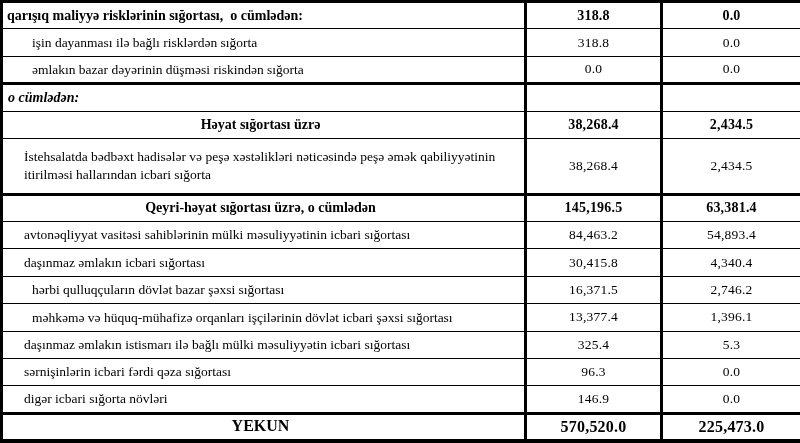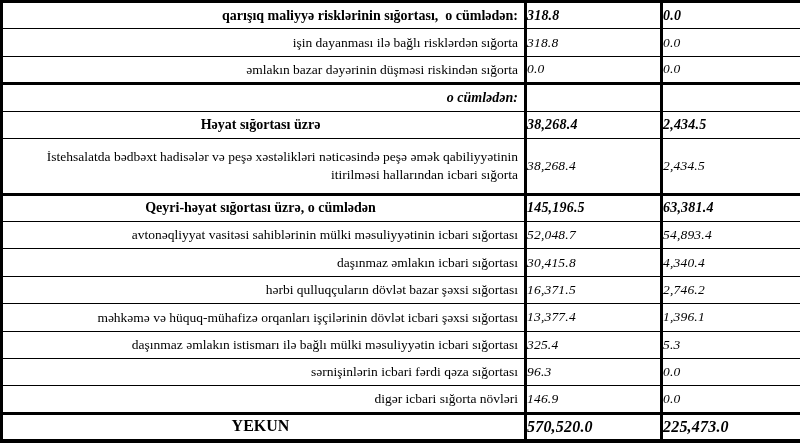--- a/index.html
+++ b/index.html
@@ -21,31 +21,30 @@
     }
     table.report { border: 3px solid #000000; }
     td {
       border: 1.5px solid #000000;
       padding: 0;
       font-size: 13.5px;
       vertical-align: middle;
       overflow: hidden;
     }
     td.label {
-      text-align: right;
+      text-align: left;
       padding: 1px 6px 1px 4px;
       white-space: pre-wrap;
       line-height: 1.3;
     }
     td.val {
-      text-align: left;
+      text-align: center;
       border-left-width: 3px;
       border-right-width: 3px;
       letter-spacing: 0.2px;
-      font-style: italic;
     }
     tr { height: 26px; }
     tr.tall { height: 53px; }
     tr.bold td { font-weight: bold; font-size: 14px; }
     tr.center td.label { text-align: center; padding-left: 0; }
     tr.italic td.label { font-style: italic; padding-left: 5px; margin-top: 16px; }
     tr.thick td { border-top-width: 3px; }
     tr.yekun td { border-bottom-width: 4px; font-size: 16px; }
     .ind-a { padding-left: 21px !important; }
     .ind-b { padding-left: 29px !important; }
@@ -99,21 +98,21 @@
     </tr>
 
     <tr class="bold center thick">
       <td class="label">Qeyri-həyat sığortası üzrə, o cümlədən</td>
       <td class="val">145,196.5</td>
       <td class="val">63,381.4</td>
     </tr>
 
     <tr>
       <td class="label ind-a">avtonəqliyyat vasitəsi sahiblərinin mülki məsuliyyətinin icbari sığortası</td>
-      <td class="val">52,048.7</td>
+      <td class="val">84,463.2</td>
       <td class="val">54,893.4</td>
     </tr>
 
     <tr>
       <td class="label ind-a">daşınmaz əmlakın icbari sığortası</td>
       <td class="val">30,415.8</td>
       <td class="val">4,340.4</td>
     </tr>
 
     <tr>

